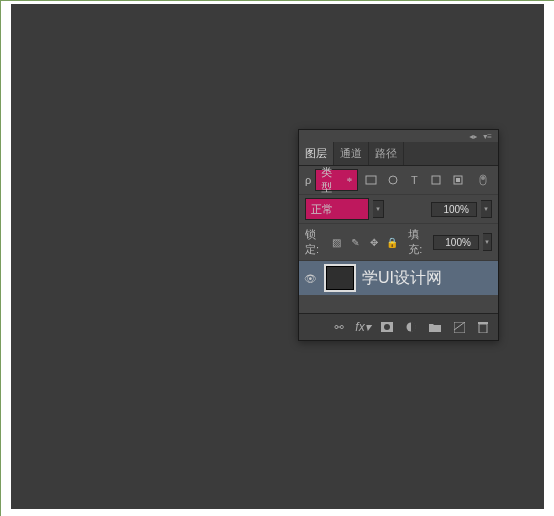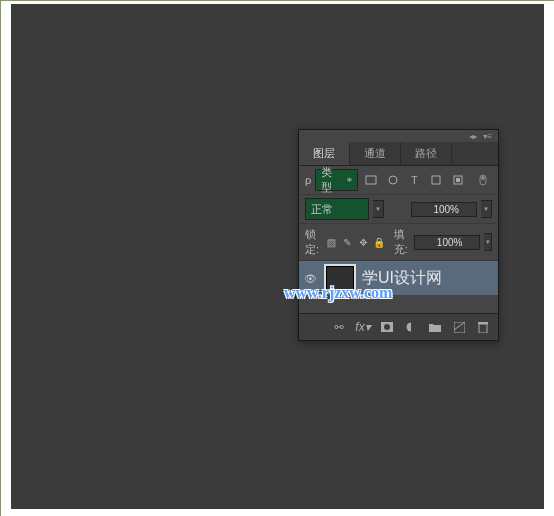--- a/index.html
+++ b/index.html
@@ -2,28 +2,28 @@
 <html><head>
 <meta charset="utf-8">
 <style>
 body{margin:0;background:#fff;font-family:"Microsoft YaHei",sans-serif;font-size:11px;color:#c8c8c8}
 .frame{width:553px;height:515px;border:1px solid #7a9d5e;position:relative;background:#fff}
 .canvas{position:absolute;left:10px;top:3px;width:533px;height:505px;background:#3b3b3b}
 .panel{position:absolute;left:297px;top:128px;width:199px;background:#454545;border:1px solid #1a1a1a;box-shadow:0 2px 8px rgba(0,0,0,.4)}
 .titlebar{height:8px;background:#454545;display:flex;justify-content:flex-end;align-items:center;gap:6px;padding:2px 6px}
 .titlebar-ico{font-size:8px;color:#999;cursor:pointer}
 .tabs{display:flex;background:#383838;border-bottom:1px solid #222}
-.tab{padding:4px 14px;font-size:11px;color:#aaa;border-right:1px solid #2a2a2a;cursor:pointer}
+.tab{padding:4px 6px;font-size:11px;color:#aaa;border-right:1px solid #2a2a2a;cursor:pointer}
 .tab.active{background:#454545;color:#ddd}
 .row{display:flex;align-items:center;padding:3px 6px;gap:4px;border-bottom:1px solid #3a3a3a}
-.sel{display:flex;align-items:center;background:#14532d;border:1px solid #222;padding:2px 5px;cursor:pointer;height:16px}
+.sel{display:flex;align-items:center;background:#be185d;border:1px solid #222;padding:2px 5px;cursor:pointer;height:16px}
 .icon-btn{width:18px;height:18px;display:flex;align-items:center;justify-content:center;color:#aaa;font-size:11px;cursor:pointer}
 .spacer{flex:1}
 .label{color:#bbb;font-size:11px}
-.val{background:#3a3a3a;border:1px solid #222;padding:1px 17px;font-size:10px;color:#ddd;min-width:30px;text-align:right}
+.val{background:#3a3a3a;border:1px solid #222;padding:1px 7px;font-size:10px;color:#ddd;min-width:30px;text-align:right}
 .drop{width:10px;height:16px;background:#393939;border:1px solid #222;border-left:none;display:flex;align-items:center;justify-content:center;font-size:7px;color:#999;cursor:pointer}
 .layers{background:#454545;min-height:52px}
 .layer{display:flex;align-items:center;background:#5a6a7d;padding:3px 5px;gap:6px}
 .eye{width:14px;font-size:10px;color:#ccc;cursor:pointer}
 .thumb{width:28px;height:24px;background:#2f2f2f;border:2px solid #ddd;box-shadow:inset 0 0 0 1px #000}
 .layer-name{color:#e5e5e5;font-size:16px}
 .footer{display:flex;justify-content:flex-end;gap:6px;padding:4px 6px;background:#3d3d3d;border-top:1px solid #222}
 .watermark{position:absolute;left:283px;top:283px;font-family:"Times New Roman",serif;font-size:16px;font-weight:bold;color:#5aa0ff;text-shadow:-1px -1px 0 #fff,1px -1px 0 #fff,-1px 1px 0 #fff,1px 1px 0 #fff}
 .lock-ico{font-size:10px;color:#aaa}
 svg{display:block}
@@ -141,14 +141,13 @@
         </span>
       <span class="icon-btn">
           <svg width="10" height="11">
             <rect x="1" y="2" width="8" height="9" fill="none" stroke="#aaa"></rect>
             <rect x="0" y="0" width="10" height="2" fill="#aaa"></rect>
           </svg>
         </span>
     </div>
   </div>
 
-  <div class="watermark">www.rjzxw.com</div>
 </div>
 
 </body></html>

